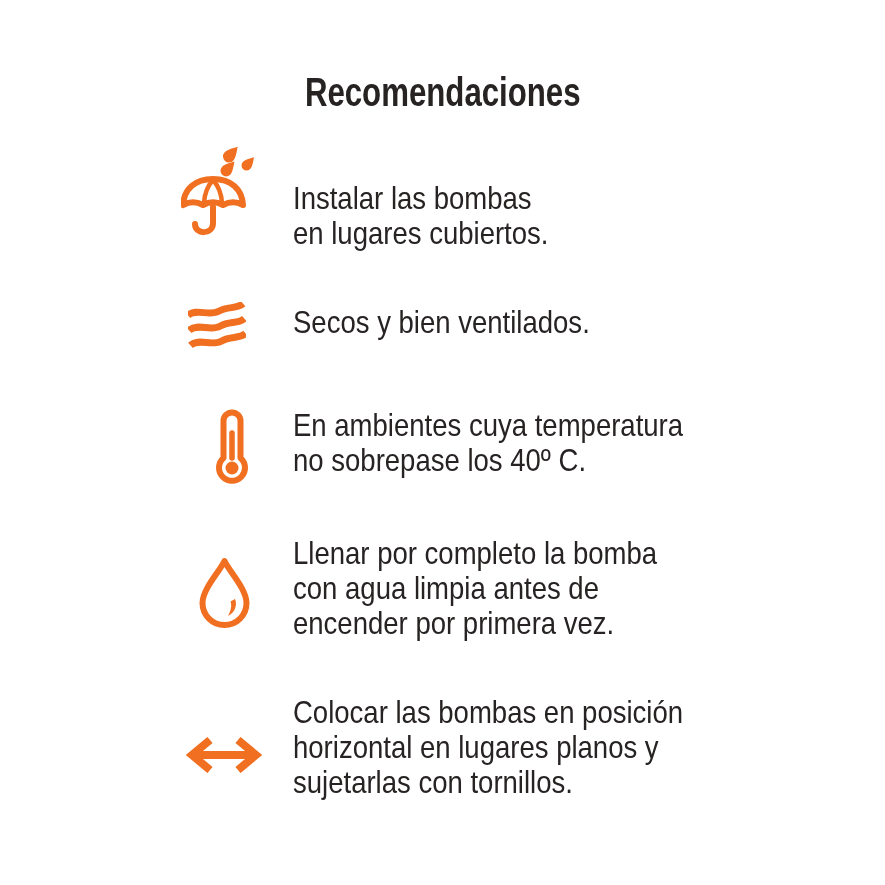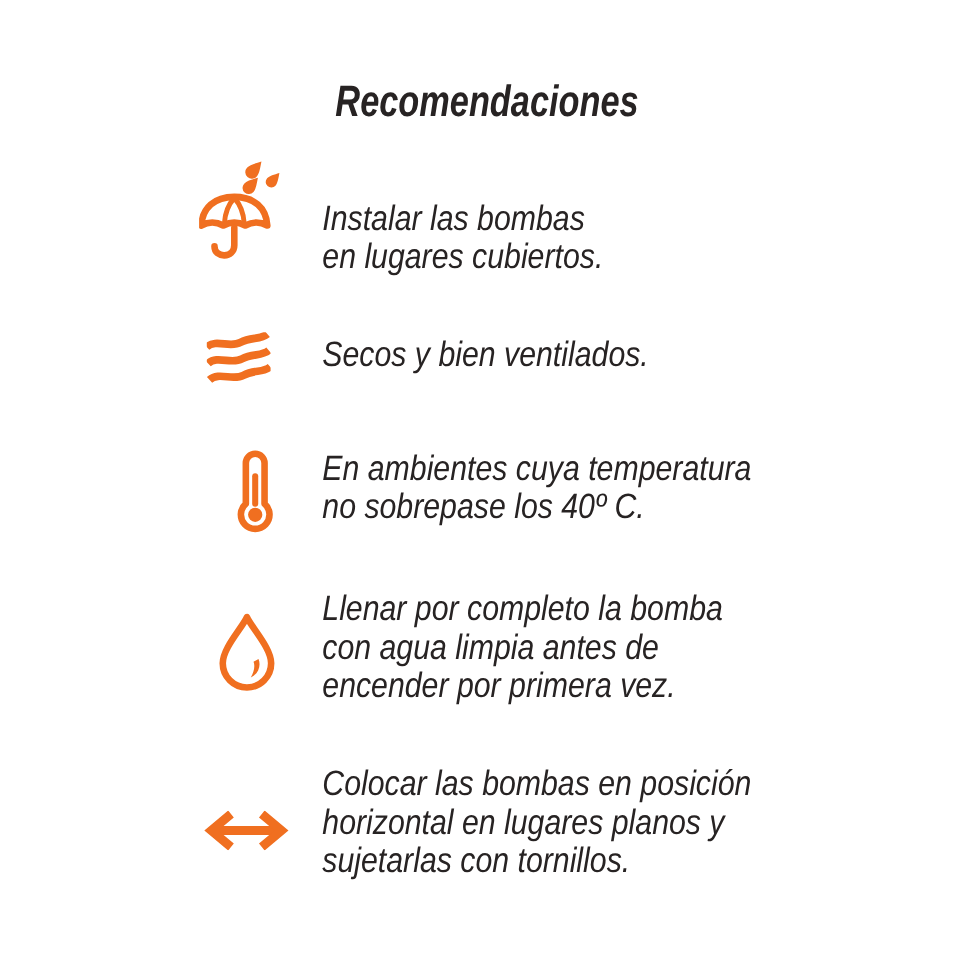--- a/index.html
+++ b/index.html
@@ -45,21 +45,21 @@
   .icon-3{left:212px;top:408px;}
   .text-3{top:408px;}
   .icon-4{left:197px;top:556px;}
   .text-4{top:536px;}
   .icon-5{left:185px;top:737px;}
   .text-5{top:695px;}
 </style>
 </head>
 <body>
 
-<div id="canvas" style="--accent: #F06F20; --text: #272323; background: rgb(255, 255, 255); font-style: italic;">
+<div id="canvas" style="--accent: #F06F20; --text: #272323; background: rgb(255, 255, 255);">
 
   <div class="title-wrap">
     <span class="title">Recomendaciones</span>
   </div>
 
   <div class="rec-icon icon-1">
     <svg width="80" height="96" viewBox="0 0 80 96" xmlns="http://www.w3.org/2000/svg">
       <g class="stroke" stroke-width="6" stroke-linecap="round" stroke-linejoin="round">
         <path d="M2,60 C3,44 14,34 32,34 C50,34 61,44 62,60 Q52,54.5 42,60 Q32,54.5 22,60 Q12,54.5 2,60 Z"></path>
         <path d="M32,35 C26.5,41 23.5,50 23,58" stroke-width="4.5"></path>

